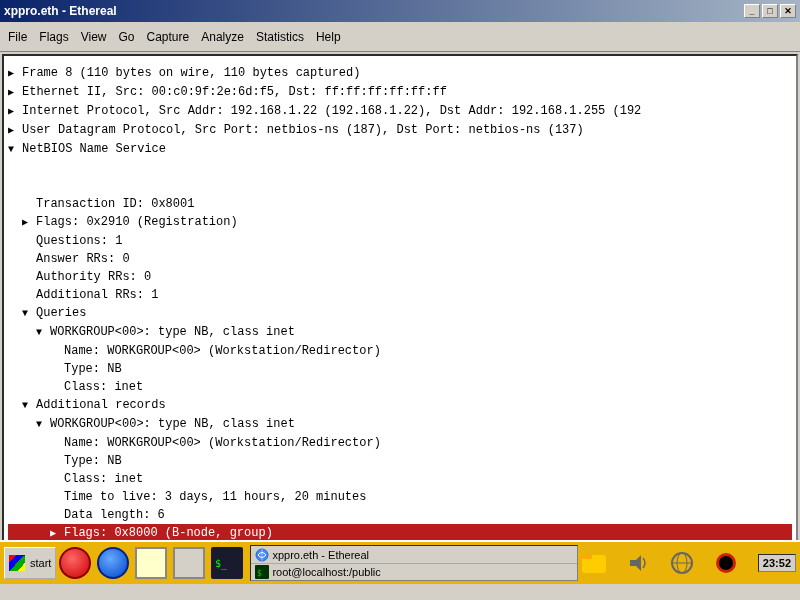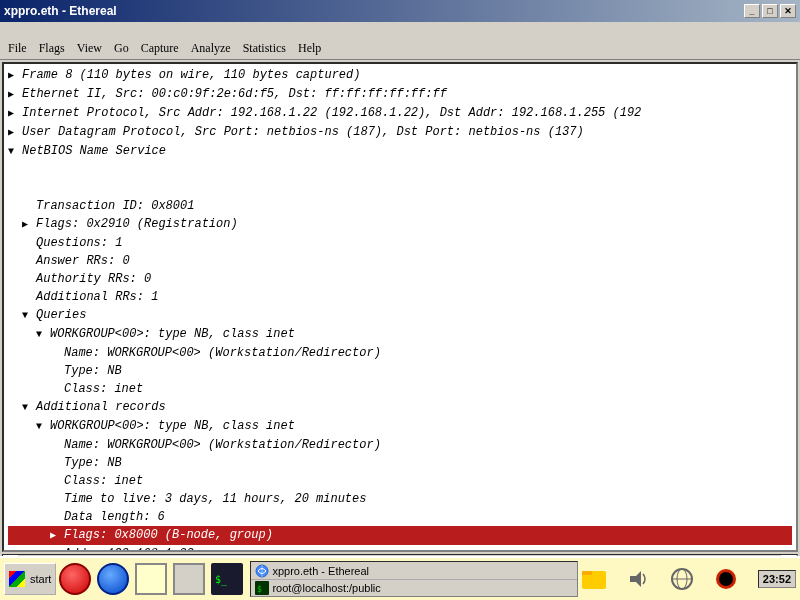--- a/index.html
+++ b/index.html
@@ -39,44 +39,42 @@
       align-items: center;
       justify-content: center;
       font-size: 9px;
       cursor: pointer;
       color: black;
     }
 
     
     #menu-bar {
       background: #d4d0c8;
-      height: 22px;
+      height: 30px;
       display: flex;
       align-items: center;
       padding: 0 2px;
       border-bottom: 1px solid #808080;
-      font-family: Liberation Serif, serif;
+      font-family: Liberation Sans, sans-serif;
       font-size: 12px;
-      margin-top: 16px;
     }
     .menu-item {
       padding: 2px 6px;
       cursor: pointer;
     }
 
     
     #main-content {
       background: white;
       border: 2px inset #808080;
       margin: 2px;
       height: 490px;
       overflow-y: auto;
       overflow-x: auto;
-      padding: 2px 4px;
-      font-style: italic;
+      padding: 8px 4px;
     }
 
     .tree-row {
       white-space: nowrap;
       line-height: 18px;
       cursor: default;
       padding: 0 2px;
       color: black;
     }
     .tree-row.selected {
@@ -90,24 +88,24 @@
     .expand-icon {
       display: inline-block;
       width: 14px;
       font-size: 10px;
       color: black;
     }
 
     
     #taskbar {
       position: absolute;
-      bottom: 0;
+      bottom: 16px;
       width: 800px;
       height: 44px;
-      background: #fef9c3;
+      background: #eab308;
       border-top: 2px solid #fff;
       display: flex;
       align-items: center;
       padding: 2px 4px;
     }
 
     .taskbar-icon {
       width: 36px;
       height: 36px;
       display: flex;

